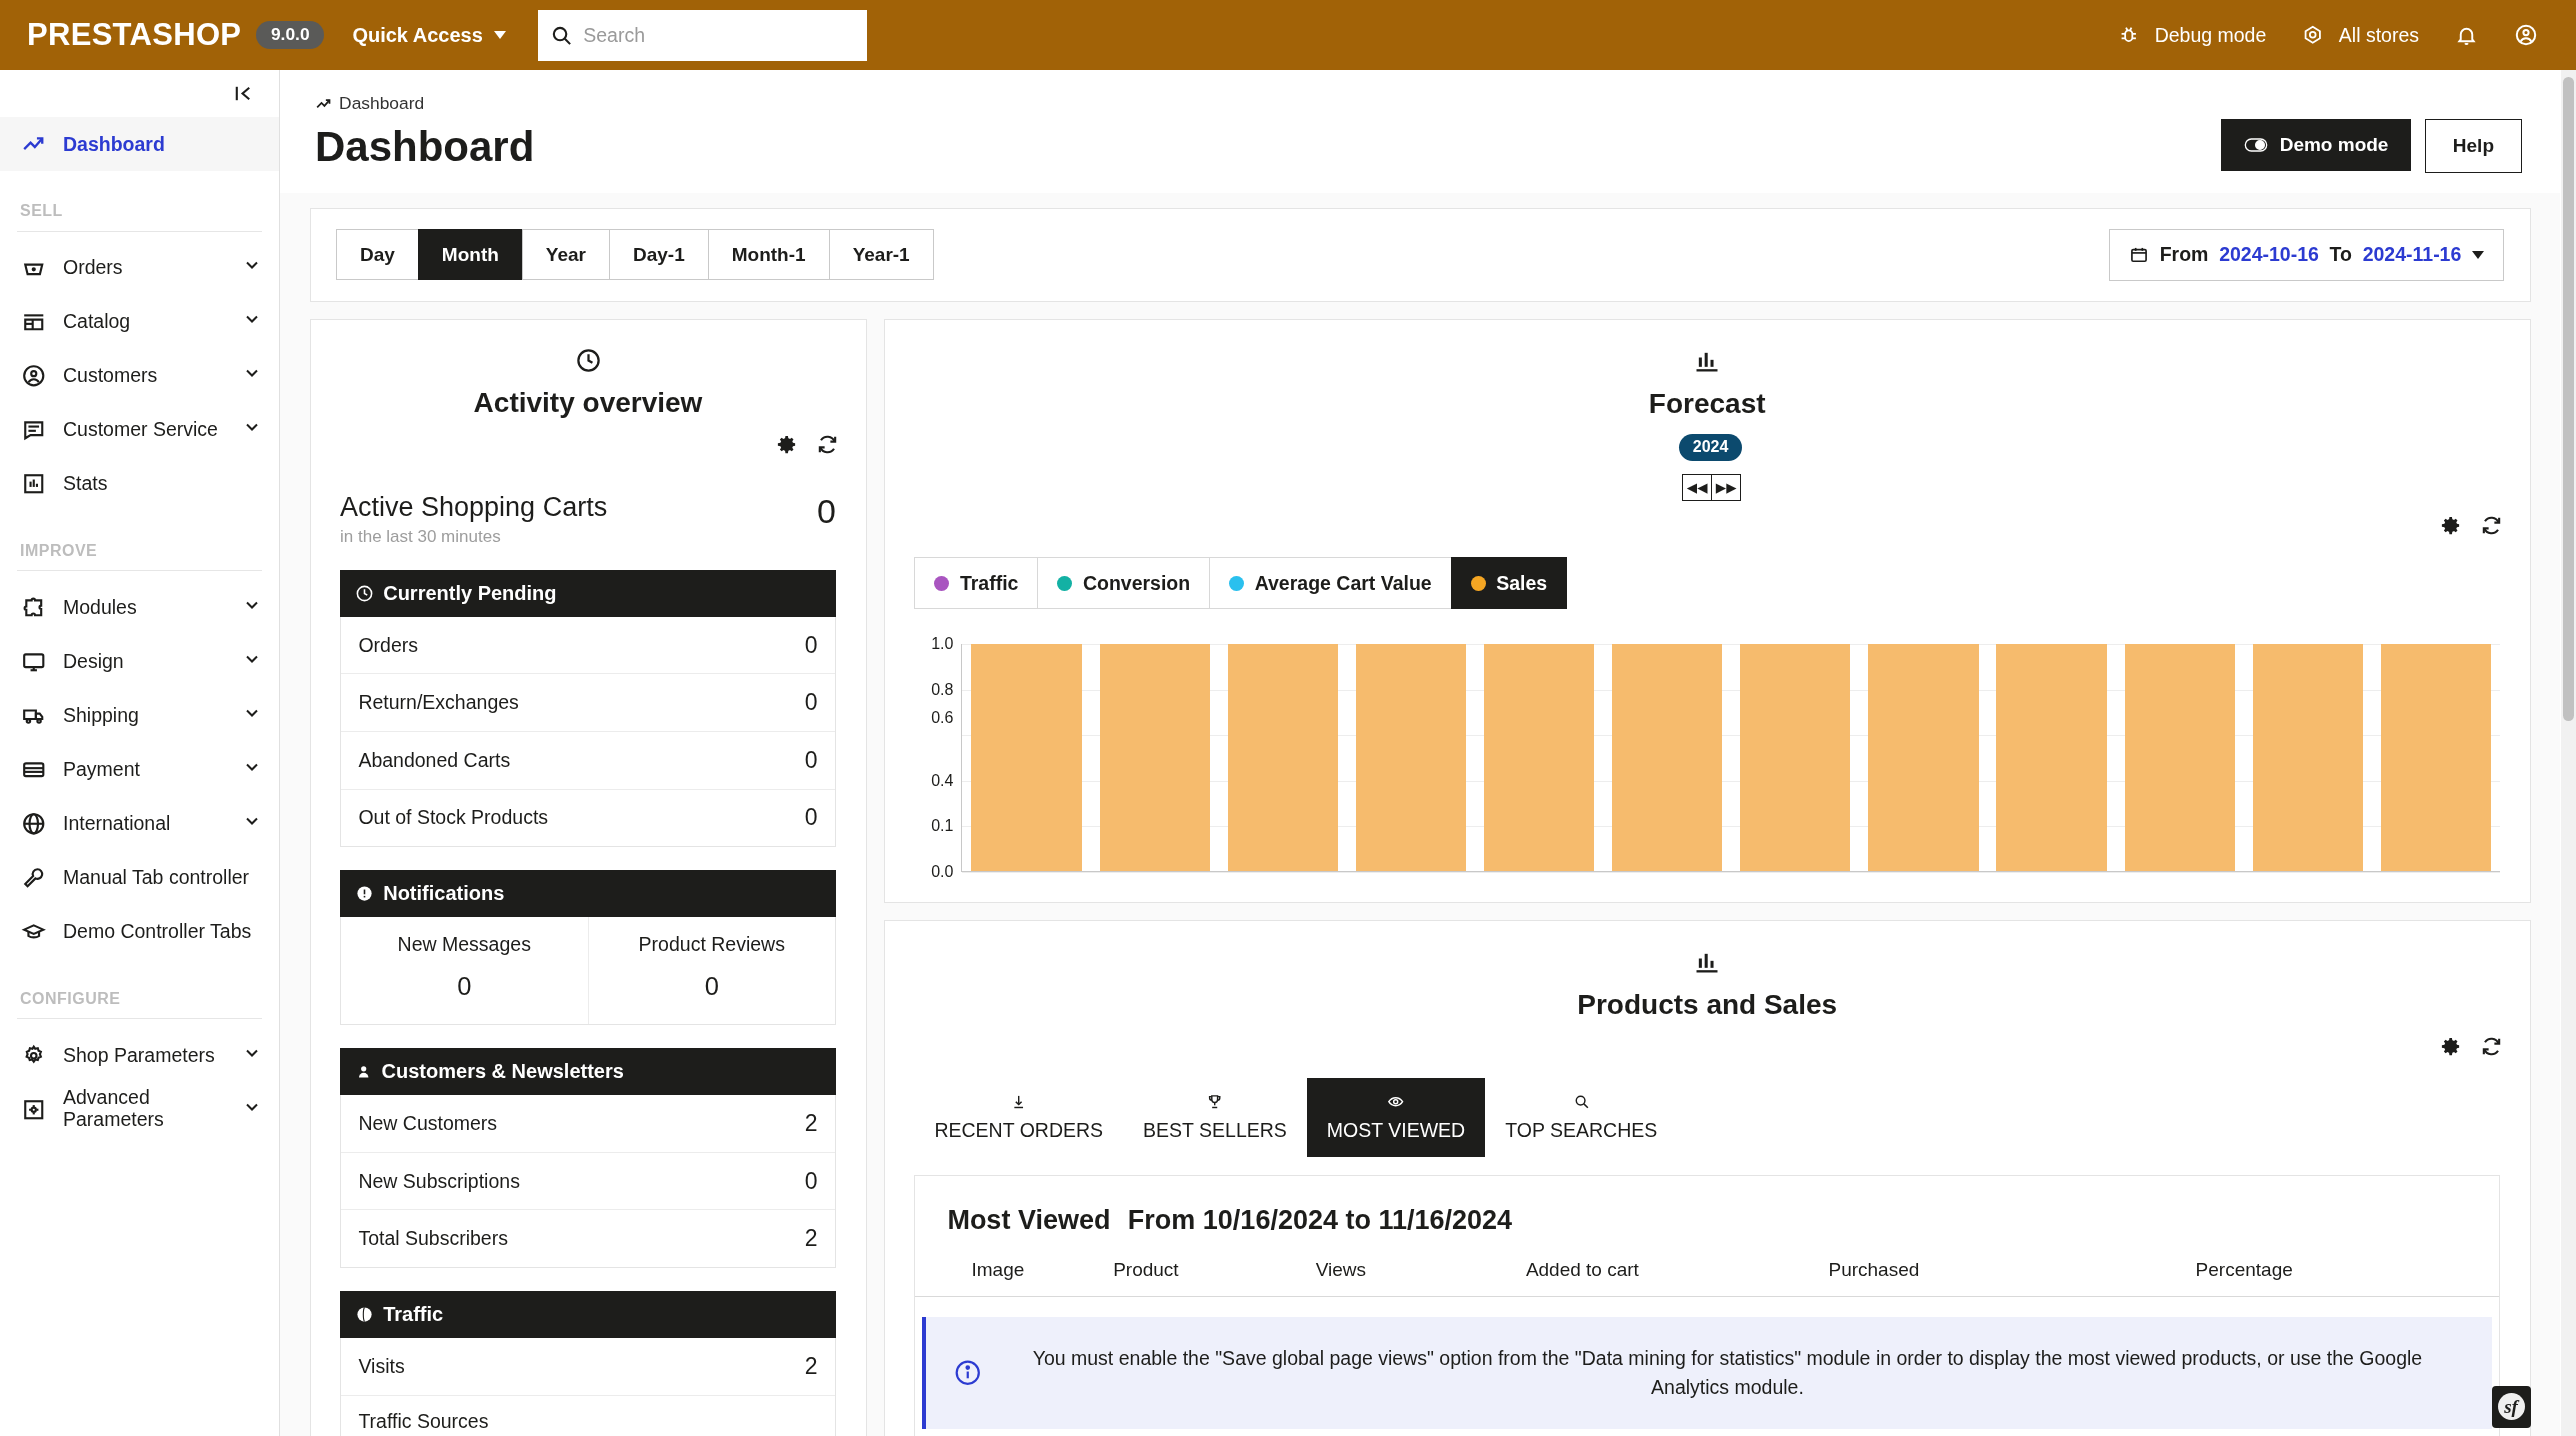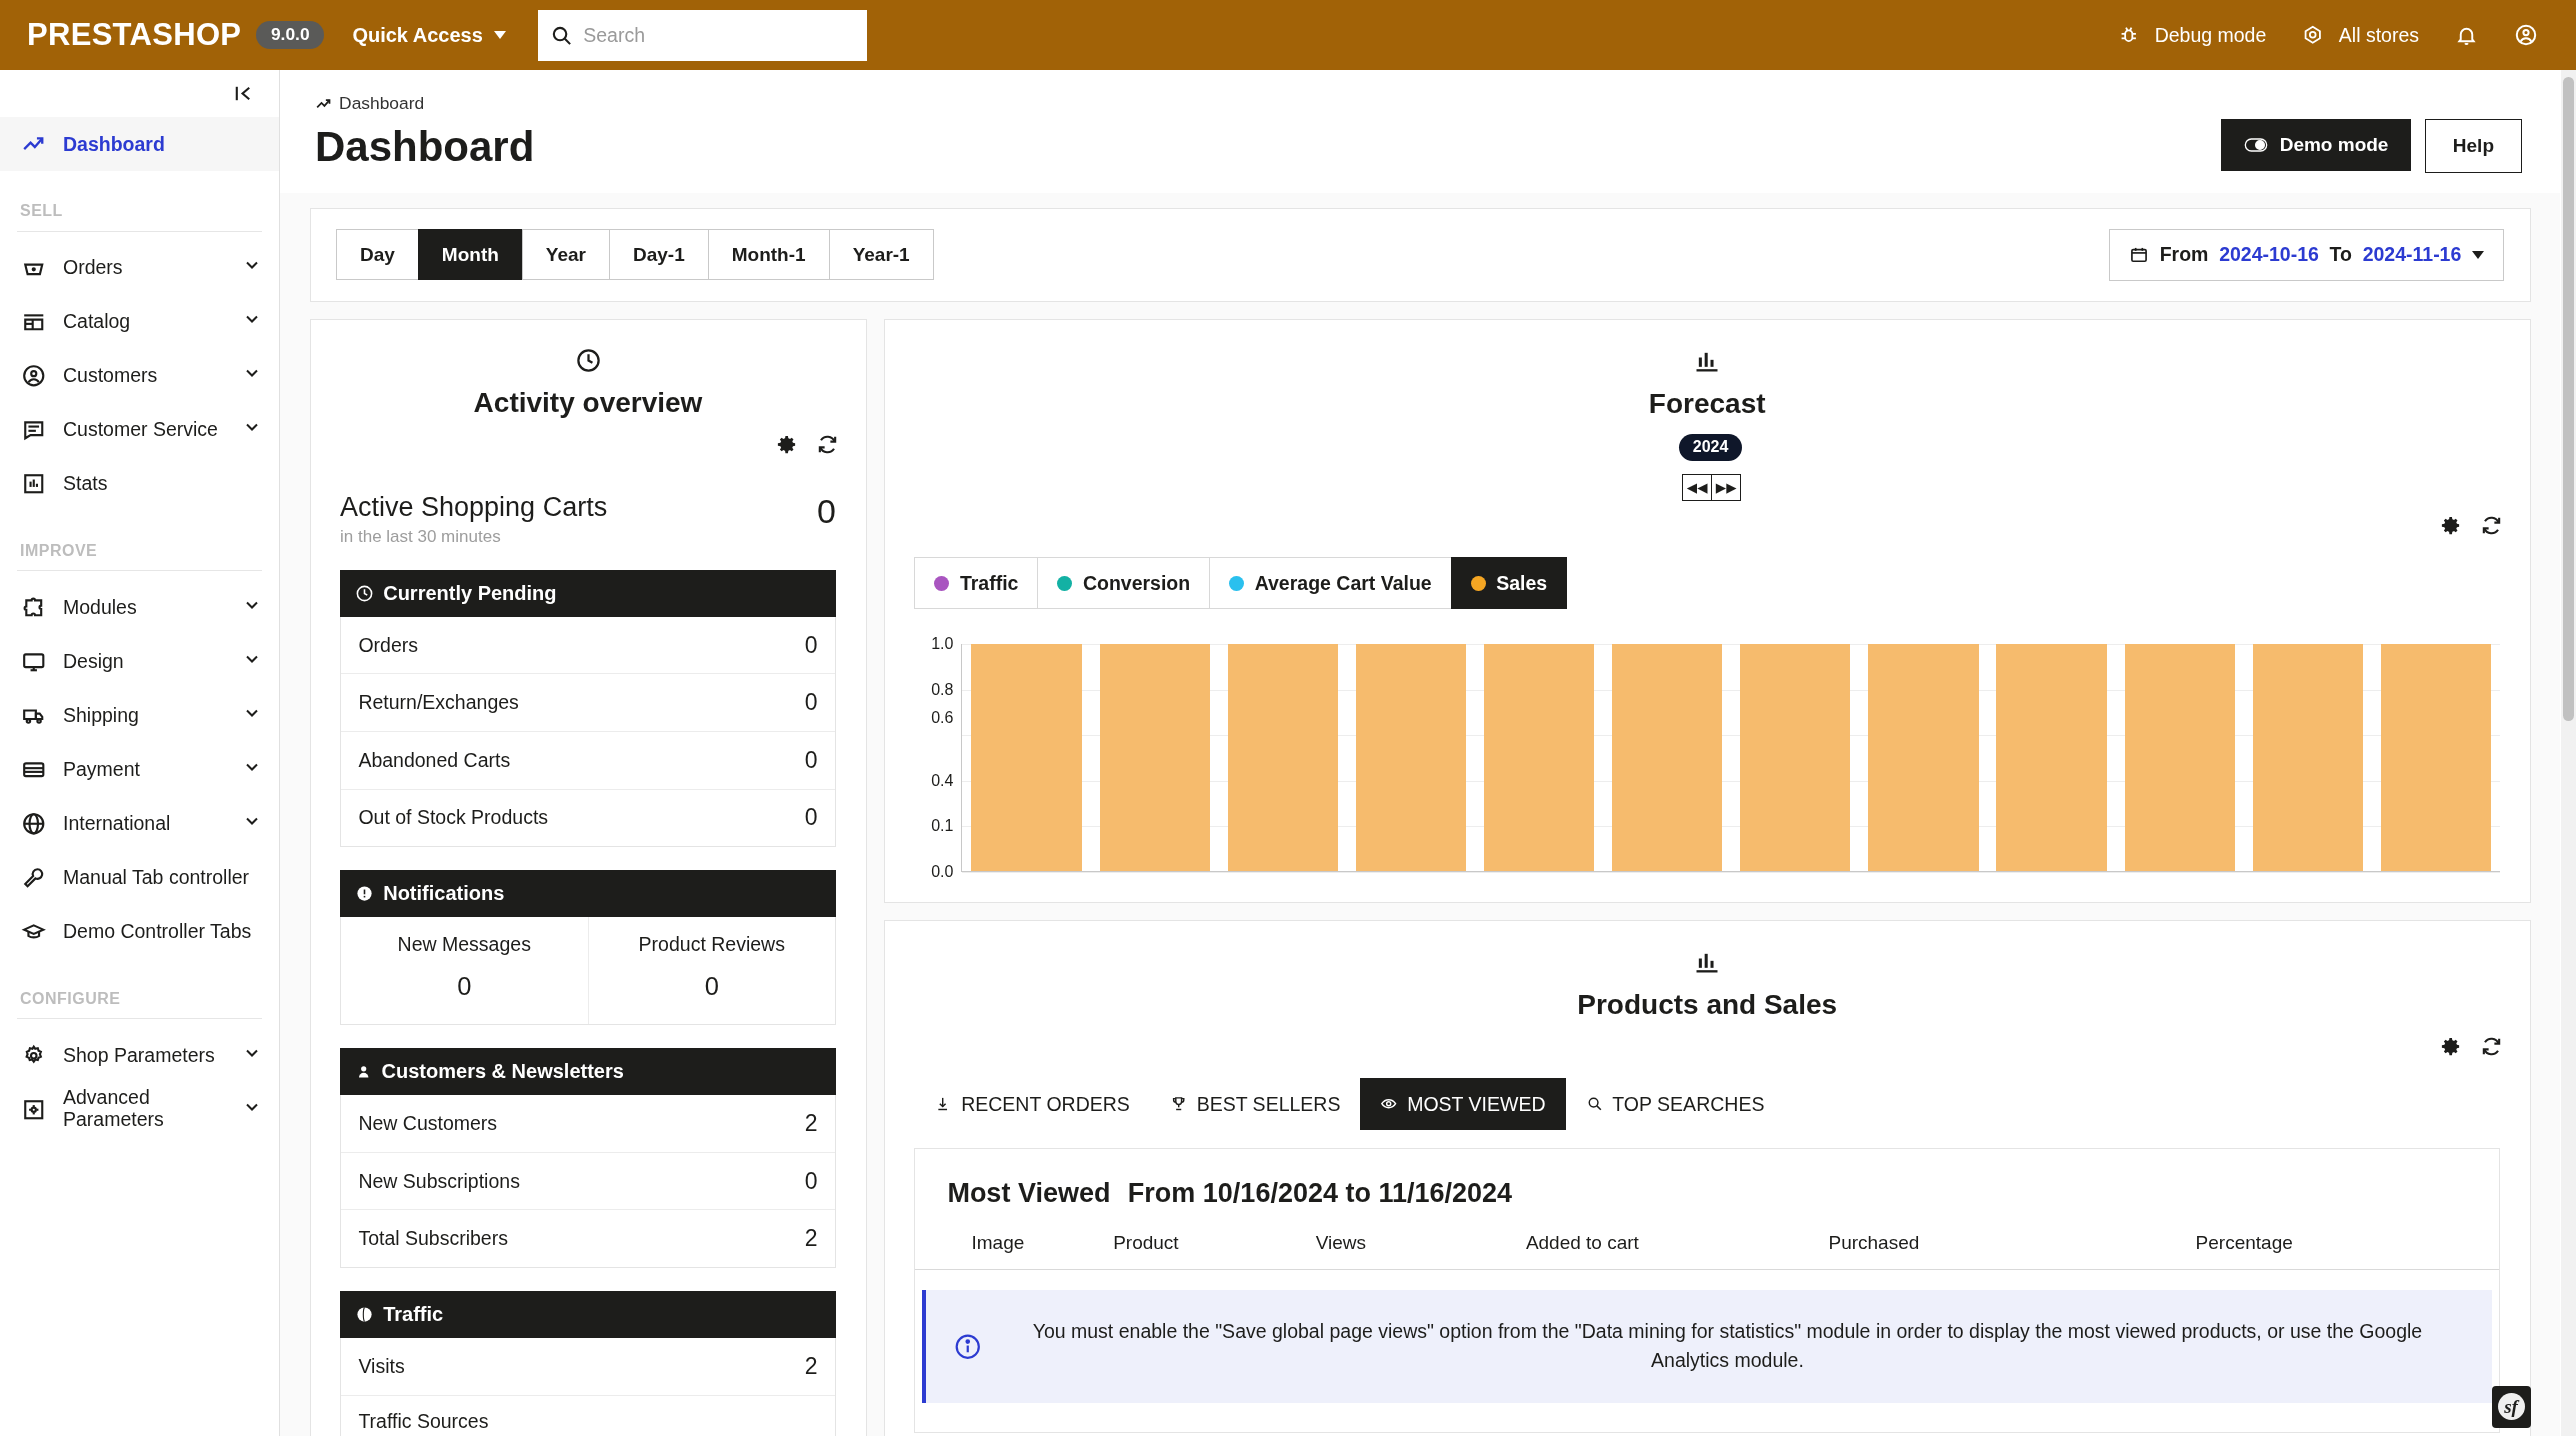--- a/index.html
+++ b/index.html
@@ -116,21 +116,21 @@
   .columns { display: flex; gap: 17.4px; margin-top: 17.4px; }
   .col-left { width: 557px; flex: 0 0 557px; }
   .col-right { flex: 1; }
 
   .panel-head {
     display: flex; align-items: center; padding: 27px 27px 20px 27px; gap: 13.4px; flex-direction: column;
   }
   .panel-title { font-size: 28px; font-weight: 700; color: #1d1d1b; }
   .panel-tools { margin-left: auto; display: flex; gap: 17.4px; align-items: center; }
   .badge-year {
-    background: #0f172a; color: #fff; font-size: 16px; font-weight: 700;
+    background: #0c4a6e; color: #fff; font-size: 16px; font-weight: 700;
     border-radius: 13.4px; padding: 5.4px 13.4px; line-height: 1; margin-left: 6.7px;
   }
   .navbtns { display: flex; margin-left: 9.4px; }
   .navbtn {
     border: 0.7px solid #1d1d1b; background: #fff; width: 29.5px; height: 27px;
     display: flex; align-items: center; justify-content: center; cursor: pointer;
     font-size: 13.4px; color: #1d1d1b;
   }
   .navbtn + .navbtn { border-left: none; }
 
@@ -190,20 +190,21 @@
   .bar { width: 86%; background: #f6bb6d; }
   .x-labels { display: flex; margin-left: 47px; margin-top: 8px; }
   .x-slot { flex: 1; text-align: center; font-size: 17px; color: #1d1d1b; }
 
   
   .tabs-row { display: flex; padding: 0 29.5px 0 29.5px; }
   .ptab {
     font-size: 19.5px; color: #1d1d1b; padding: 14.8px 20px; cursor: pointer;
     display: flex; align-items: center; gap: 9.4px; background: #fff; border: none;
     font-family: "Liberation Sans", sans-serif;
+    flex-direction: column;
   }
   .ptab.active { background: #1d1d1b; color: #fff; }
   .inner-card { margin: 17.4px 29.5px 29.5px 29.5px; border: 0.7px solid #e4e4e4; background: #fff; }
   .inner-head {
     padding: 29.5px 32px 23px 32px; font-size: 27px; font-weight: 700; color: #1d1d1b;
     display: flex; gap: 17.4px; align-items: baseline;
   }
   .inner-sub { font-size: 27px; font-weight: 700; }
   .tbl-head {
     display: flex; padding: 0 32px 14.8px 32px; border-bottom: 0.7px solid #d9d9d9;

